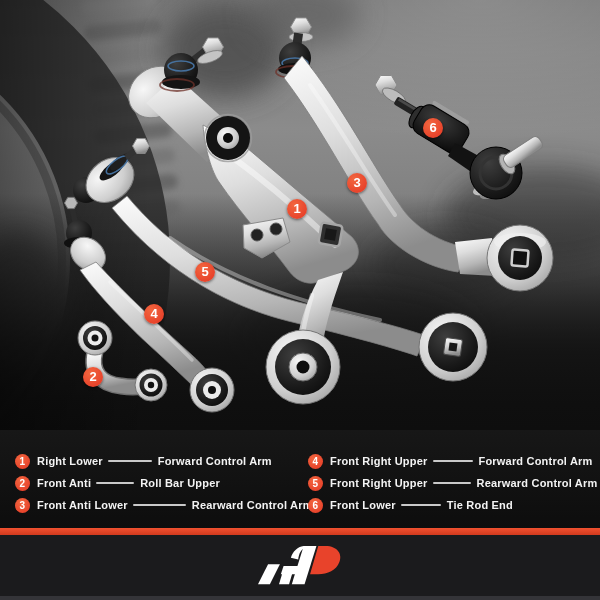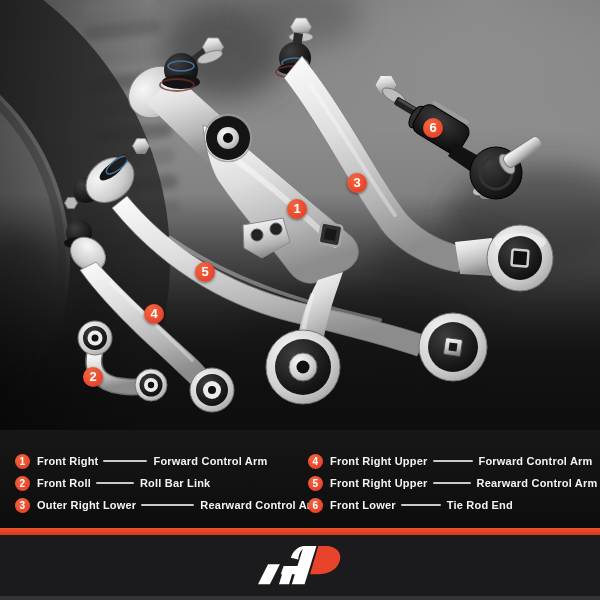--- a/index.html
+++ b/index.html
@@ -229,33 +229,33 @@
     <div class="marker mk3">3</div>
     <div class="marker mk4">4</div>
     <div class="marker mk5">5</div>
     <div class="marker mk6">6</div>
   </div>
 
   <div class="legend">
     <div class="lcol">
       <div class="lrow">
         <span class="badge">1</span>
-        <span>Front Right</span>
+        <span>Right Lower</span>
         <span class="dash"></span>
         <span>Forward Control Arm</span>
       </div>
       <div class="lrow">
         <span class="badge">2</span>
-        <span>Front Roll</span>
-        <span class="dash"></span>
-        <span>Roll Bar Link</span>
+        <span>Front Anti</span>
+        <span class="dash"></span>
+        <span>Roll Bar Upper</span>
       </div>
       <div class="lrow">
         <span class="badge">3</span>
-        <span>Outer Right Lower</span>
+        <span>Front Anti Lower</span>
         <span class="dash"></span>
         <span>Rearward Control Arm</span>
       </div>
     </div>
     <div class="rcol">
       <div class="lrow">
         <span class="badge">4</span>
         <span>Front Right Upper</span>
         <span class="dash"></span>
         <span>Forward Control Arm</span>

